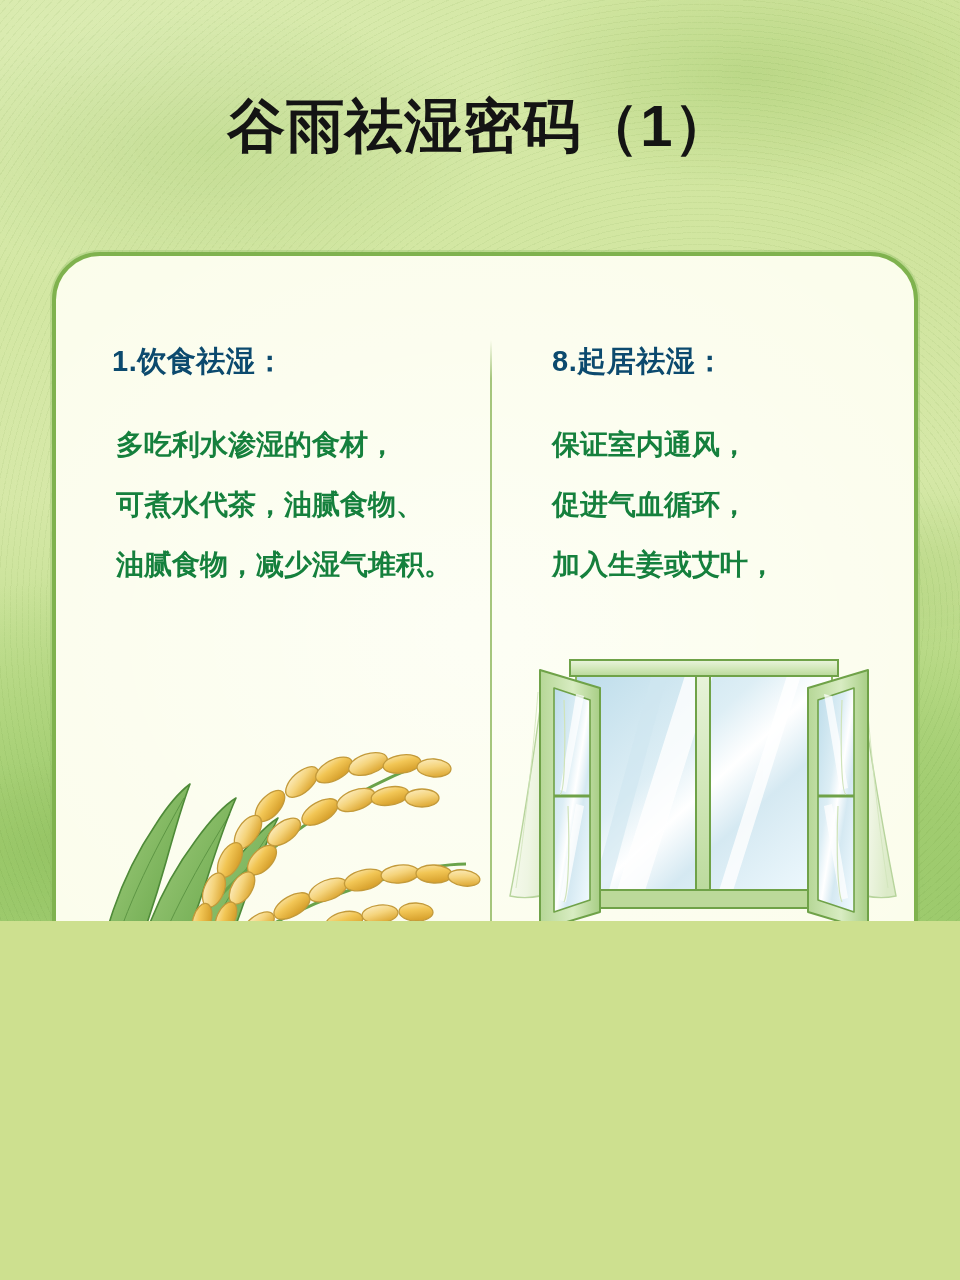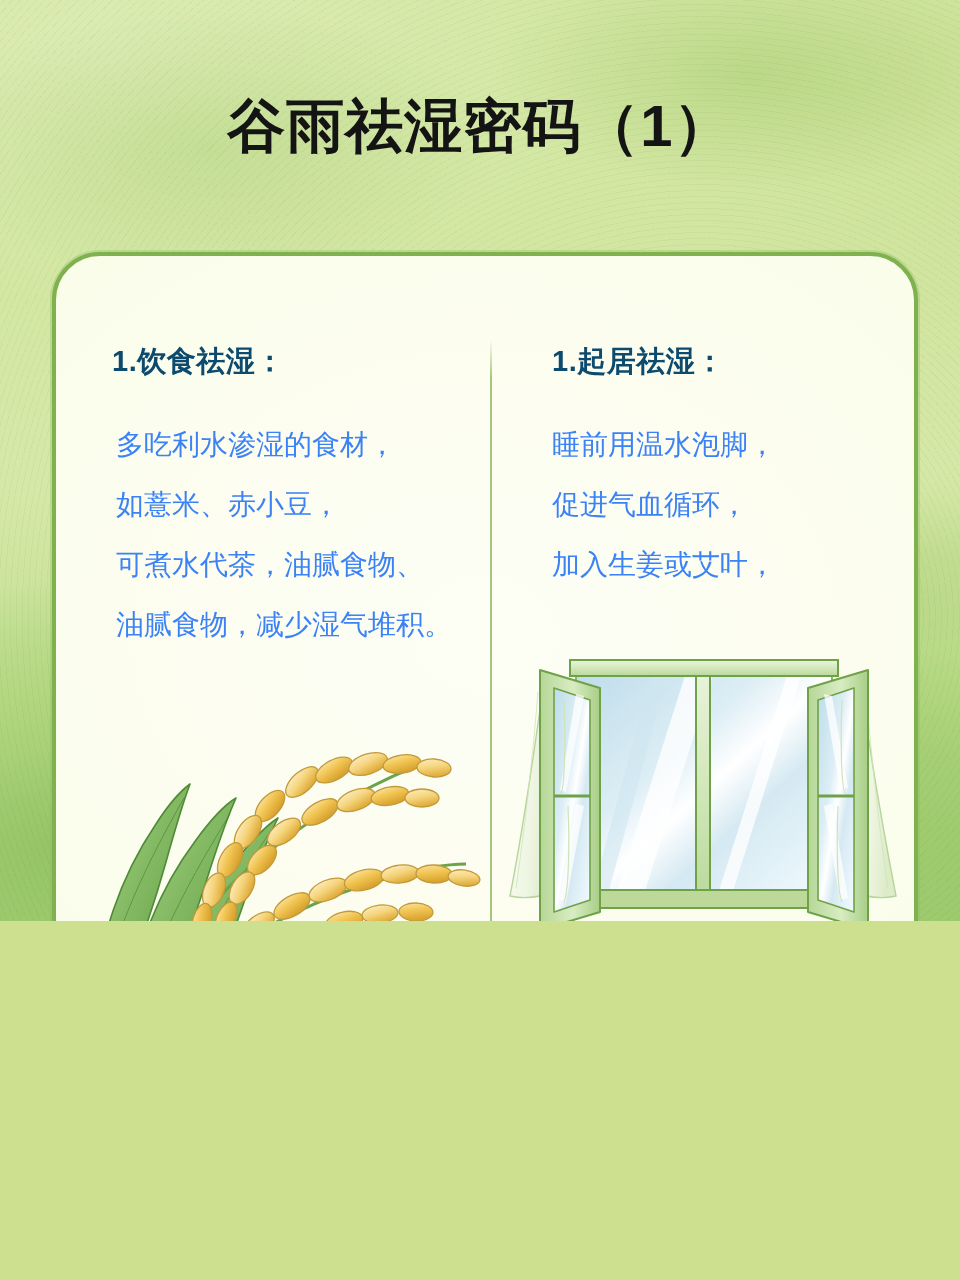--- a/index.html
+++ b/index.html
@@ -72,22 +72,22 @@
   .col{position:absolute;top:88px;}
   .col-left{left:56px;width:360px;}
   .col-right{left:496px;width:372px;}
 
   .sec-title{
     font-size:29px;font-weight:bold;color:#0c4a6e;
     letter-spacing:.5px;margin:0 0 52px 0;line-height:1.2;
   }
   .col-left .sec-title{padding-left:0;}
   .body-line{
-    font-size:28px;color:#3b82f6;line-height:1.0;
-    margin:0 0 32px 0;white-space:nowrap;font-weight:400;
+    font-size:28px;color:#15803d;line-height:1.0;
+    margin:0 0 32px 0;white-space:nowrap;font-weight:700;
   }
   .body-line:last-child{margin-bottom:16px;}
   .col-left .body-lines{padding-left:4px;}
 
   
   .illus{position:absolute;}
   .illus-left{left:16px;top:418px;width:412px;height:430px;}
   .illus-right{left:448px;top:388px;width:400px;height:462px;}
   .illus svg{display:block;width:100%;height:100%;}
 </style>
@@ -103,30 +103,29 @@
   <div class="title">谷雨祛湿密码（1）</div>
 
   <div class="card">
     <div class="card-inner-tint"></div>
     <div class="divider"></div>
 
     <div class="col col-left">
       <div class="sec-title">1.饮食祛湿：</div>
       <div class="body-lines">
         <p class="body-line">多吃利水渗湿的食材，</p>
-        <p class="body-line">如薏米、赤小豆，</p>
         <p class="body-line">可煮水代茶，油腻食物、</p>
         <p class="body-line">油腻食物，减少湿气堆积。</p>
       </div>
     </div>
 
     <div class="col col-right">
-      <div class="sec-title">1.起居祛湿：</div>
+      <div class="sec-title">8.起居祛湿：</div>
       <div class="body-lines">
-        <p class="body-line">睡前用温水泡脚，</p>
+        <p class="body-line">保证室内通风，</p>
         <p class="body-line">促进气血循环，</p>
         <p class="body-line">加入生姜或艾叶，</p>
       </div>
     </div>
 
     <div class="illus illus-left">
       <svg viewBox="0 0 412 430" xmlns="http://www.w3.org/2000/svg">
         <defs>
           <linearGradient id="gLeaf" x1="0" y1="0" x2="1" y2="1">
             <stop offset="0%" stop-color="#a9d185"></stop>

